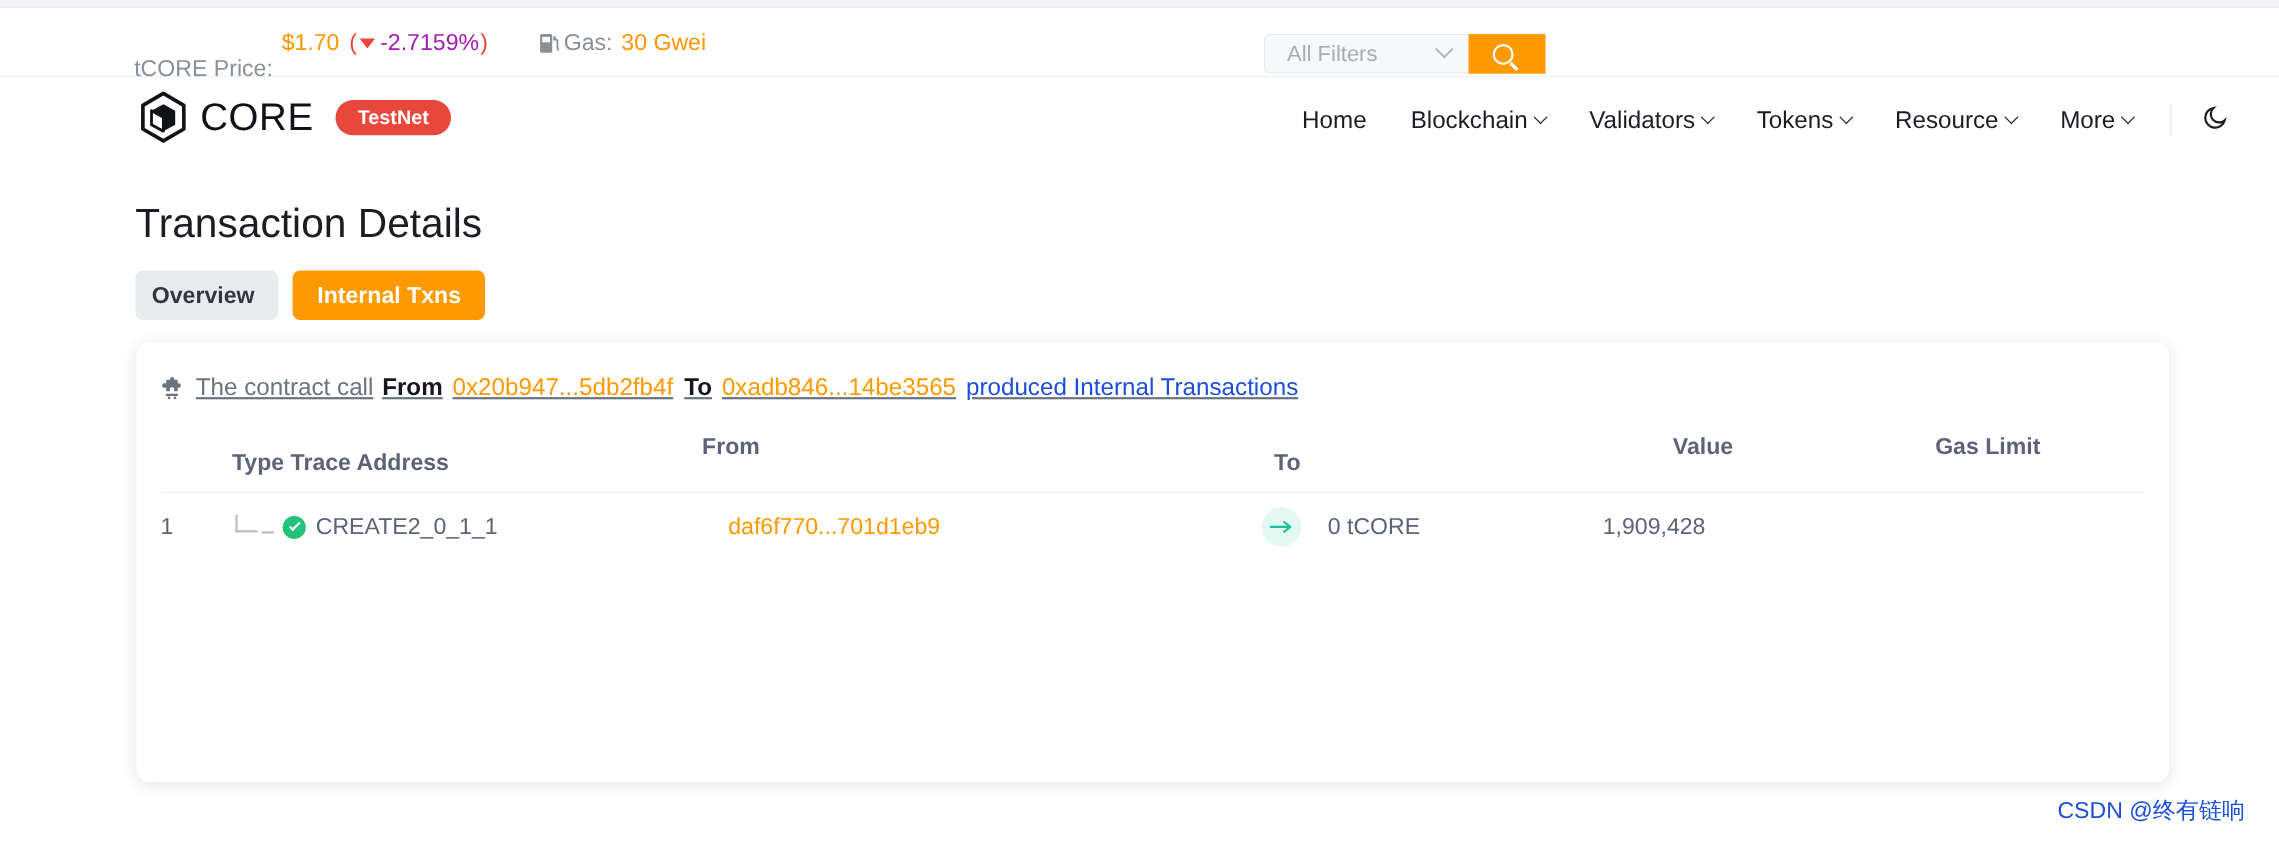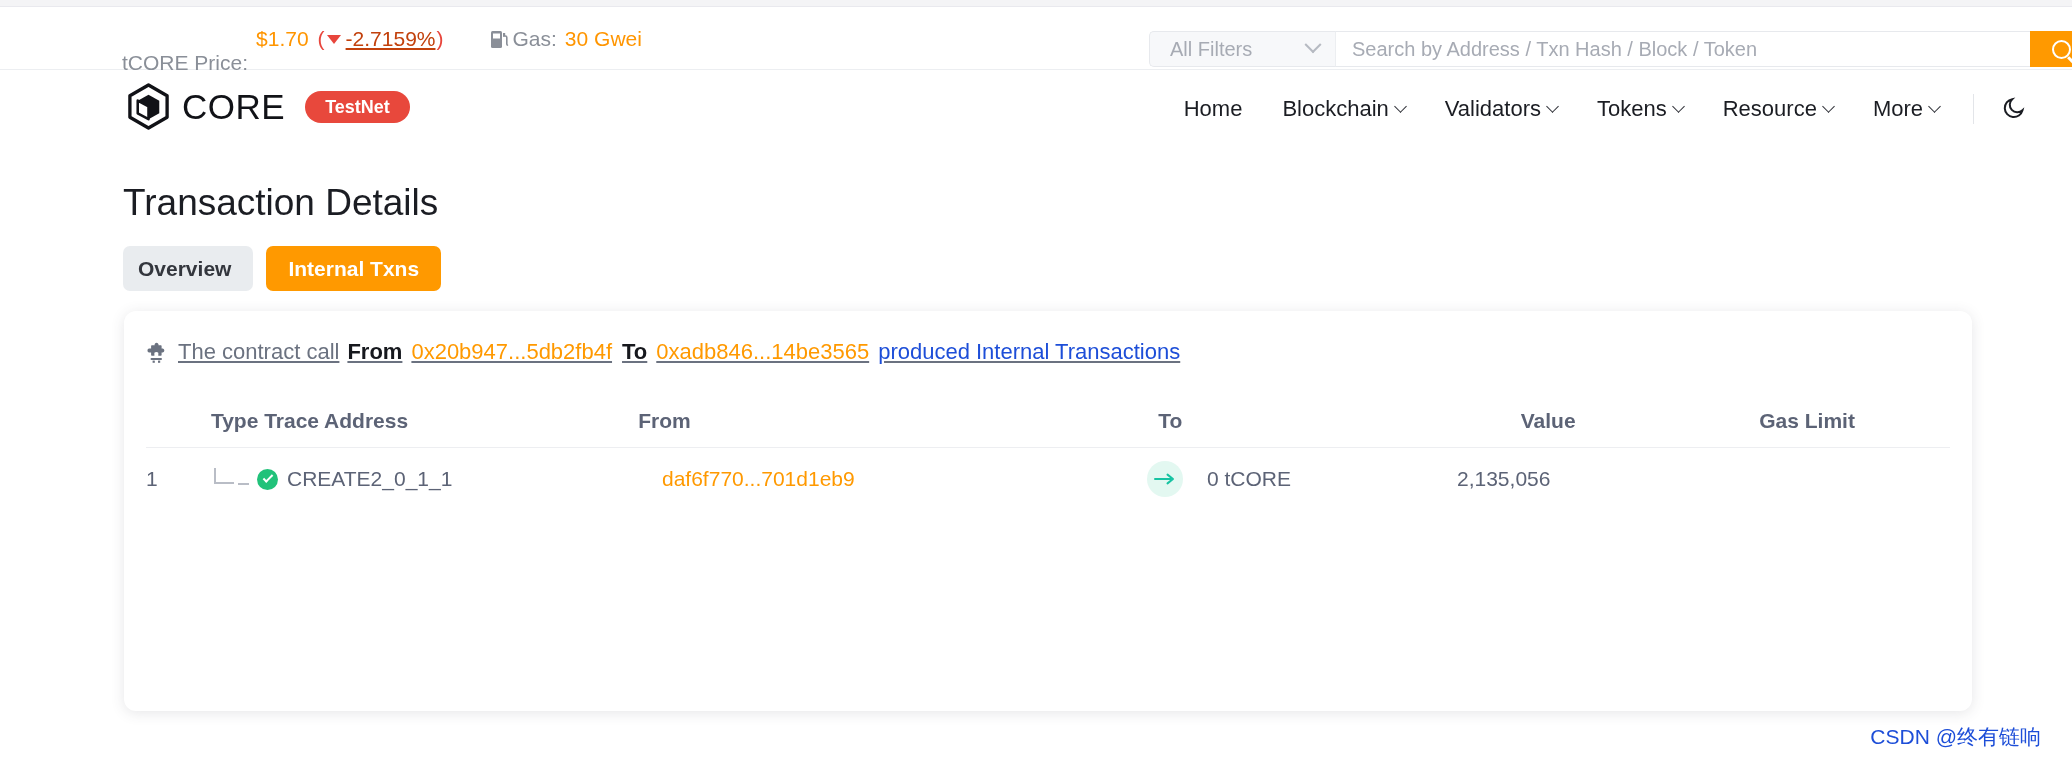--- a/index.html
+++ b/index.html
@@ -29,21 +29,21 @@
     font-size: 21px; color: #8a8f98; white-space: nowrap;
   }
   .price-label { color: #8a8f98; margin-top: 48px; }
   .price-value { color: #ff9500; margin-left: 8px; }
   .price-paren { color: #e8453c; margin-left: 9px; }
   .caret-down {
     display: inline-block; width: 0; height: 0; vertical-align: 2px;
     border-left: 7px solid transparent; border-right: 7px solid transparent;
     border-top: 9px solid #e8453c; margin: 0 5px 0 2px;
   }
-  .price-pct { color: #c2410c; text-decoration: underline; }
+  .price-pct { color: #a21caf; }
   .gas-group { margin-left: 46px; display: flex; align-items: center; text-align: right; }
   .gas-icon { display: inline-block; width: 19px; height: 21px; margin-right: 4px; }
   .gas-label { color: #8a8f98; }
   .gas-value { color: #ff9500; margin-left: 8px; }
 
   
   .search-wrap {
     position: absolute; left: 1149px; top: 23px;
     display: flex; align-items: stretch; height: 36px;
   }
@@ -143,21 +143,21 @@
   }
   .puzzle-icon { width: 22px; height: 22px; margin-right: 10px; margin-top: 2px; }
   .bold-dark { color: #16181d; font-weight: bold; margin: 0 9px 0 10px; }
   .bold-dark.first { margin-left: 8px; }
   .addr-link { color: #ff9900; cursor: pointer; }
   .tail-text { margin-left: 9px; color: #1d4ed8; }
 
   
   .tbl { position: absolute; left: 22px; top: 84px; width: 1804px; }
   .thead {
-    display: flex; align-items: center; height: 52px;
+    display: flex; height: 52px;
     font-size: 21px; font-weight: bold; color: #5c6376;
   }
   .row-sep { height: 1px; background: #edeef1; width: 100%; }
   .trow {
     display: flex; align-items: center; height: 62px;
     font-size: 21px; color: #5c6376;
   }
   .c-idx    { width: 68px; padding-left: 0px; }
   .c-type   { width: 448px; display: flex; align-items: center; }
   .c-from   { width: 460px; }
@@ -227,21 +227,20 @@
         <span class="gas-label">Gas:</span>
         <span class="gas-value">30 Gwei</span>
       </span>
     </div>
 
     <div class="search-wrap">
       <div class="filter-box">
         <span>All Filters</span>
         <span class="chev"></span>
       </div>
-      <input class="search-input" type="text" placeholder="Search by Address / Txn Hash / Block / Token" style="">
       <div class="search-btn">
         <span class="search-glass"></span>
       </div>
     </div>
   </div>
 
   <div class="nav-bar">
     <div class="logo-group">
       <span class="logo-hex">
         <svg viewBox="0 0 48 48" width="47" height="47">
@@ -349,20 +348,20 @@
         </div>
         <div class="c-arrow">
           <span class="arrow-bubble">
             <svg viewBox="0 0 22 14" width="22" height="14">
               <line x1="1" y1="7" x2="17" y2="7" stroke="#17c3a2" stroke-width="2" stroke-linecap="round"></line>
               <path d="M13.5 2.6 L19 7 L13.5 11.4" fill="none" stroke="#17c3a2" stroke-width="2" stroke-linecap="round" stroke-linejoin="round"></path>
             </svg>
           </span>
         </div>
         <div class="c-value">0 tCORE</div>
-        <div class="c-gas">2,135,056</div>
+        <div class="c-gas">1,909,428</div>
       </div>
     </div>
   </div>
 
   <div class="watermark">CSDN @终有链响</div>
 
 </div>
 
 </body></html>

